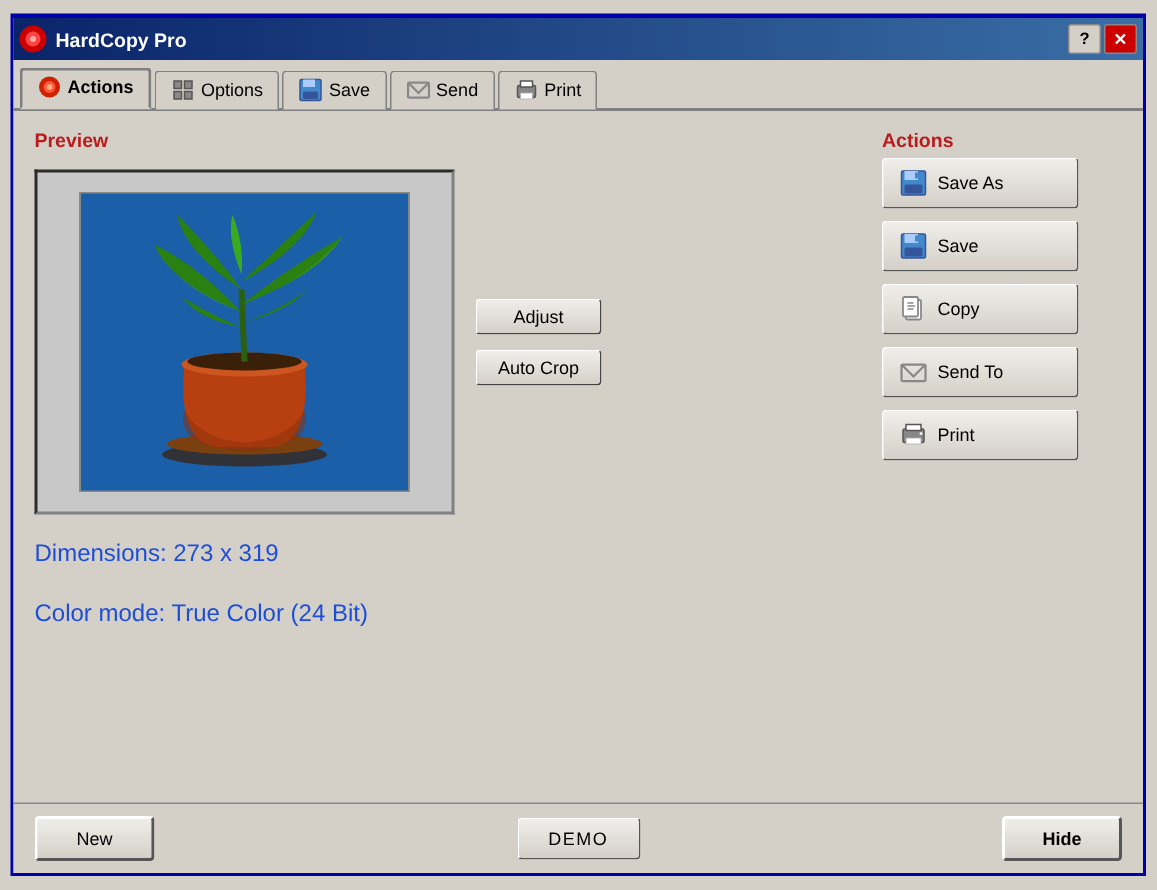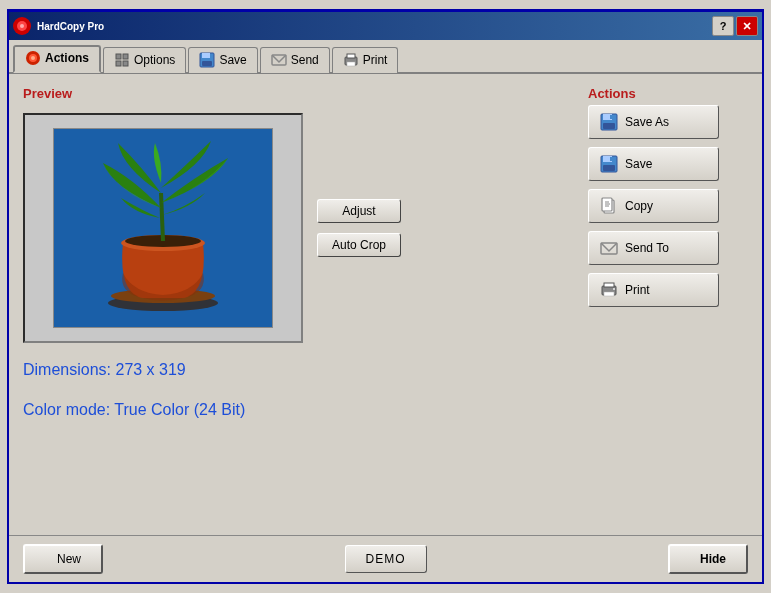--- a/index.html
+++ b/index.html
@@ -49,21 +49,21 @@
       align-items: center;
       justify-content: center;
       font-size: 10px;
       color: white;
       flex-shrink: 0;
     }
 
     .title-text {
       color: white;
       font-weight: bold;
-      font-size: 10px;
+      font-size: 13px;
     }
 
     .title-buttons {
       display: flex;
       gap: 2px;
     }
 
     .title-btn {
       width: 22px;
       height: 20px;
@@ -268,21 +268,20 @@
       border: 2px solid #888;
       border-top-color: #ffffff;
       border-left-color: #ffffff;
       border-bottom-color: #555;
       border-right-color: #555;
       font-family: 'Tahoma', sans-serif;
       font-size: 12px;
       cursor: pointer;
       border-radius: 3px;
       min-width: 80px;
-      text-align: right;
     }
 
     .bottom-btn.hide-btn {
       font-weight: bold;
       background: linear-gradient(to bottom, #f0eeea, #d4d0c8);
     }
 
     .demo-btn {
       padding: 6px 20px;
       background: linear-gradient(to bottom, #f0eeea, #d4d0c8);

